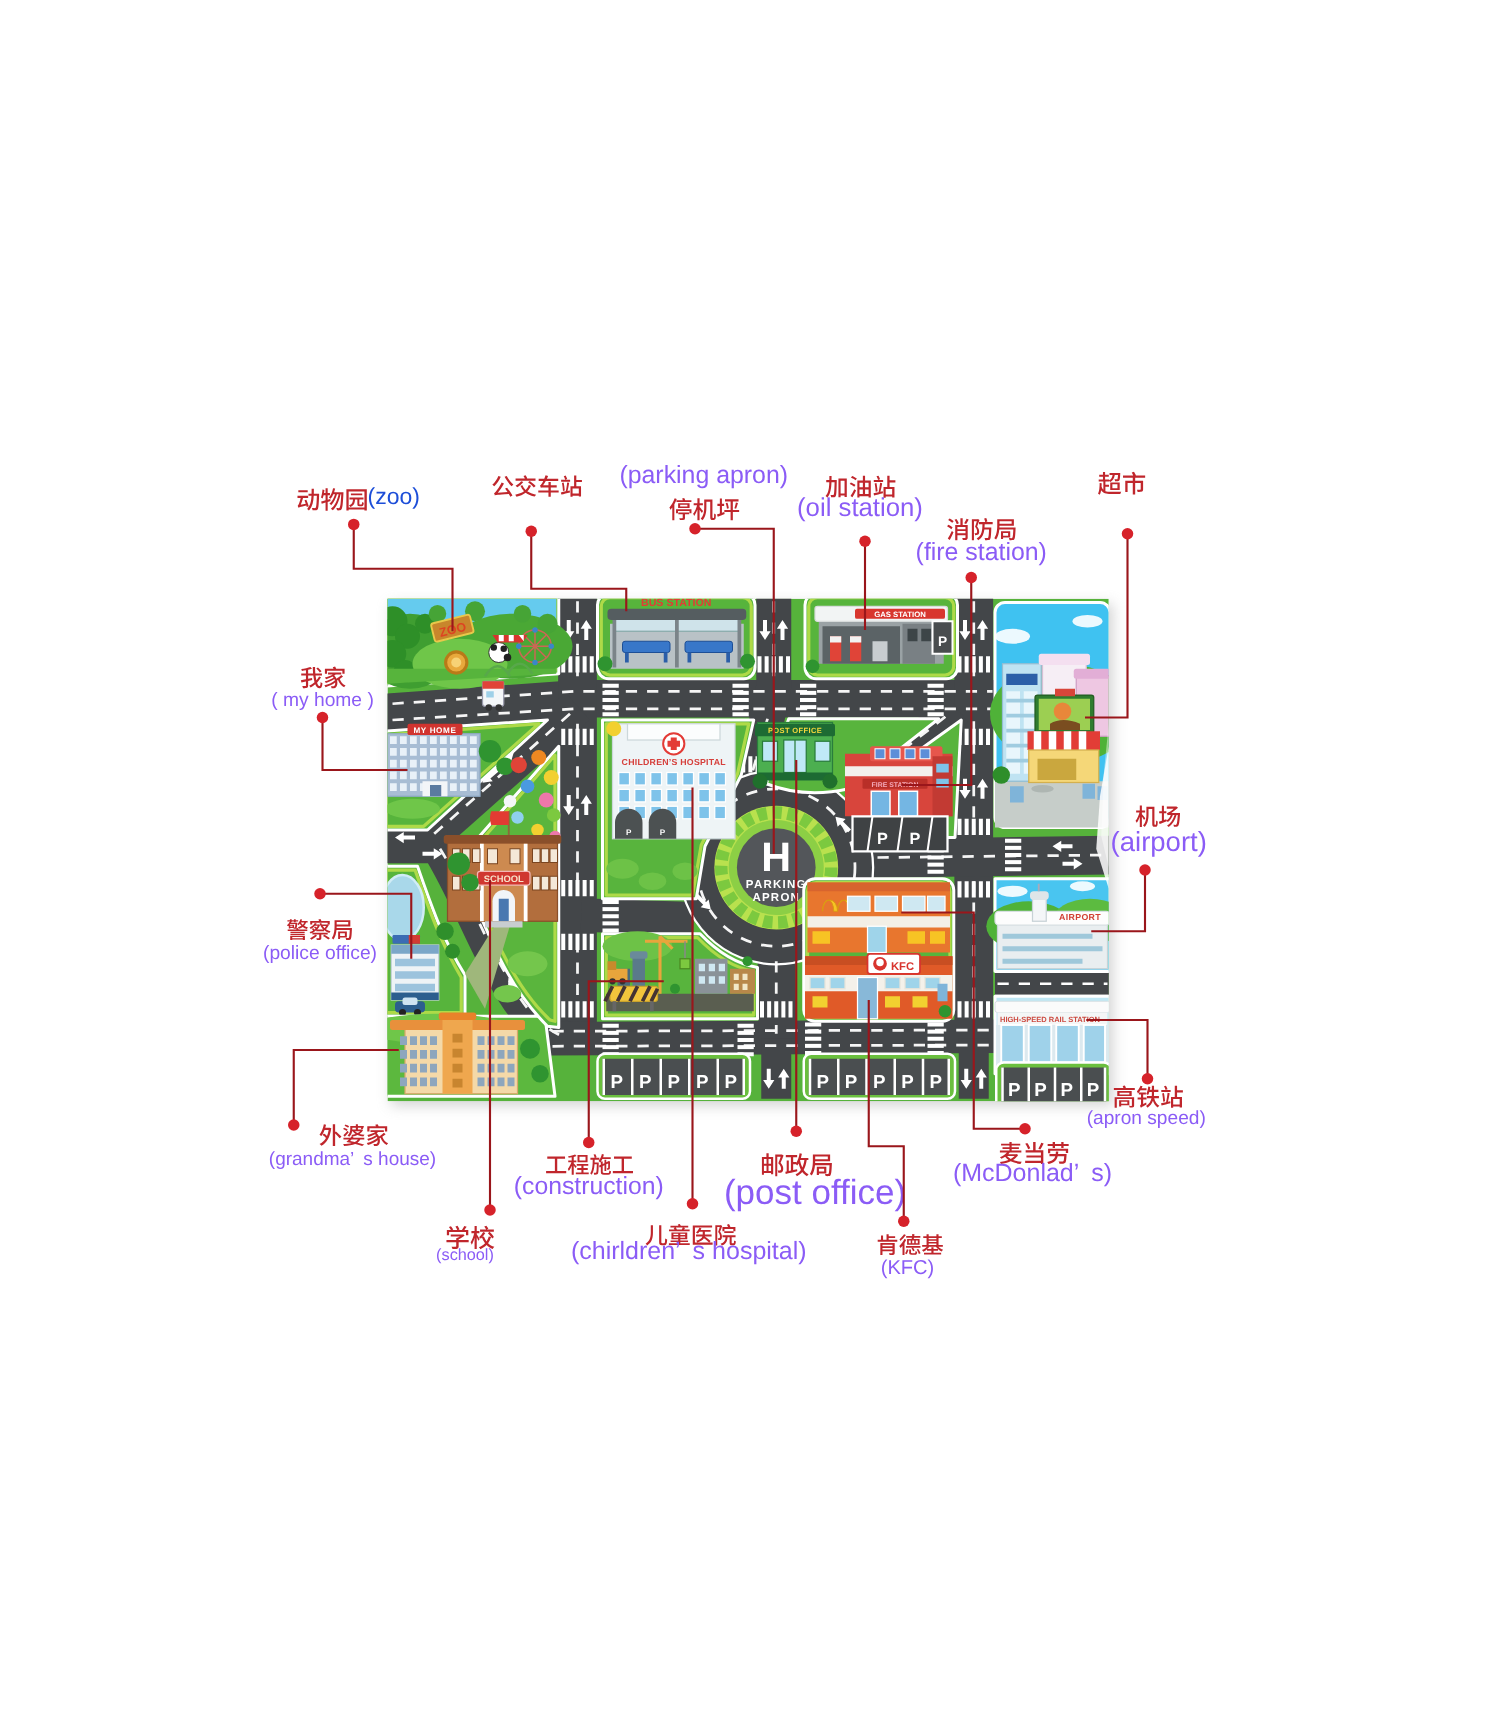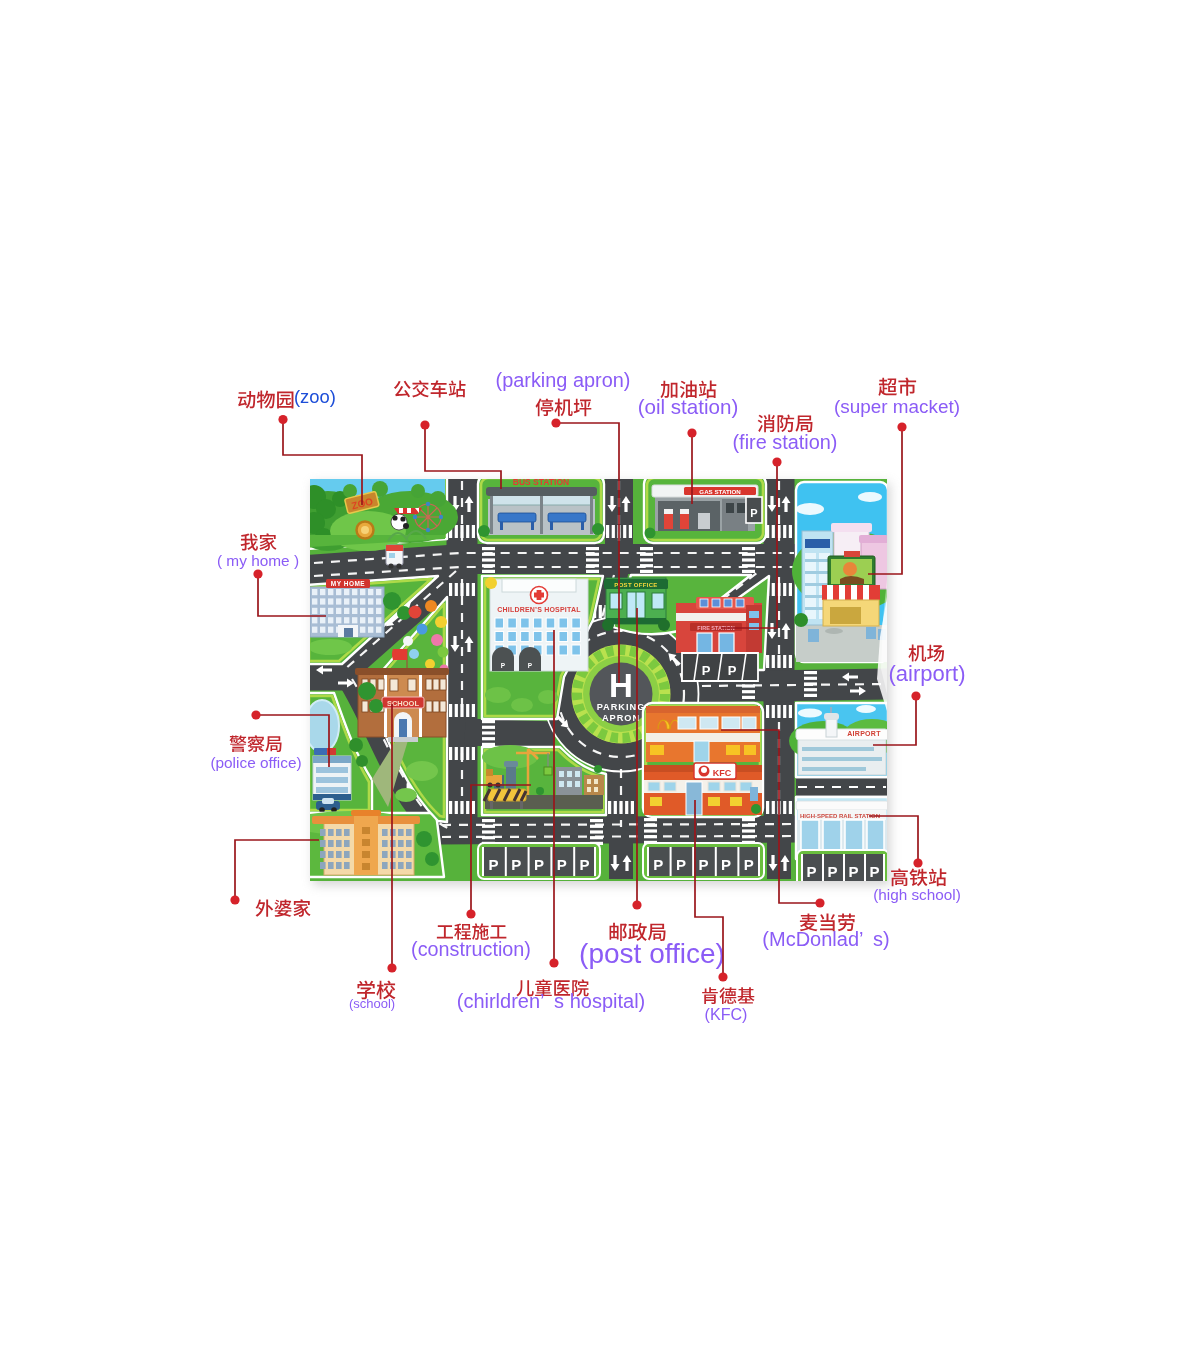--- a/index.html
+++ b/index.html
@@ -974,21 +974,20 @@
       </g>
     </svg>
 <div class="lt" style="left:585.0px;top:431.1px;font-size:19.9px">(fire station)</div>
 
 <svg style="position:absolute;left:877.5px;top:374.3px" width="39.0" height="25.4">
       <g fill="#c0262c" transform="translate(0 20.09) scale(0.01950 -0.01950)">
         <path transform="translate(0 0)" d="M611 341H817V183H611ZM522 418V106H911V418ZM88 392C86 218 77 58 22 -42C43 -51 83 -73 98 -85C123 -35 140 26 151 95C227 -30 347 -59 549 -59H937C943 -30 960 13 975 35C900 31 610 31 548 32C456 32 382 38 324 60V244H471V327H324V455H482V472C499 459 518 443 528 433C628 494 687 585 709 724H841C834 612 827 567 815 553C808 545 799 543 785 544C770 544 735 544 696 547C709 526 718 491 720 467C764 465 807 465 830 468C857 471 876 478 893 497C916 524 925 595 933 770C934 781 934 804 934 804H493V724H619C603 623 561 551 482 504V539H311V649H463V732H311V844H224V732H70V649H224V539H49V455H240V114C209 145 185 188 167 245C169 291 171 338 172 386Z"></path>
         <path transform="translate(1000 0)" d="M405 825C426 788 449 740 465 702H47V610H447V484H139V27H234V392H447V-81H546V392H773V138C773 125 768 121 751 120C734 119 675 119 614 122C627 96 642 57 646 29C729 29 785 30 824 45C860 60 871 87 871 137V484H546V610H955V702H576C561 742 526 806 498 853Z"></path>
       </g>
     </svg>
-<div class="lt" style="left:697.0px;top:395.8px;font-size:18.9px">(super macket)</div>
 
 <svg style="position:absolute;left:239.5px;top:530.0px" width="37.0" height="24.1">
       <g fill="#c0262c" transform="translate(0 19.05) scale(0.01850 -0.01850)">
         <path transform="translate(0 0)" d="M704 768C761 718 827 646 855 599L932 653C900 700 832 769 776 817ZM824 423C793 366 754 311 709 260C694 321 682 389 672 464H949V553H663C655 643 651 738 652 836H553C554 740 558 644 566 553H352V712C412 724 469 739 519 755L453 835C355 800 195 766 54 746C66 725 78 690 82 667C138 674 198 683 257 693V553H53V464H257V305C173 289 96 275 36 265L62 169L257 211V32C257 16 251 11 233 10C215 9 156 9 96 11C109 -15 126 -58 130 -84C212 -85 269 -82 304 -66C340 -51 352 -24 352 32V232L528 271L521 357L352 324V464H575C587 360 605 263 628 181C558 119 478 66 396 27C419 6 446 -26 460 -49C530 -12 598 34 660 87C705 -21 764 -88 841 -88C923 -88 955 -41 971 130C946 140 913 161 892 183C887 59 875 9 850 9C809 9 770 65 738 159C805 227 863 305 908 388Z"></path>
         <path transform="translate(1000 0)" d="M417 824C428 805 439 781 448 759H77V543H170V673H832V543H928V759H563C551 789 533 824 516 853ZM784 485C731 434 650 372 577 323C555 373 523 421 480 463C503 479 525 496 545 513H785V595H213V513H418C324 455 195 410 75 383C90 365 115 327 125 308C219 335 321 373 409 421C424 406 438 390 449 373C361 312 195 244 70 215C87 195 107 163 117 141C234 178 386 246 486 311C495 293 502 274 507 255C407 168 212 77 54 41C72 20 93 -15 103 -38C242 4 408 83 523 167C528 100 512 45 488 25C472 6 453 3 428 3C406 3 373 5 337 8C353 -18 362 -55 363 -81C393 -82 424 -83 446 -83C495 -82 524 -74 557 -42C611 0 635 120 603 246L644 270C696 129 785 17 909 -41C922 -17 950 18 971 36C850 84 761 192 718 318C768 352 818 389 861 423Z"></path>
       </g>
     </svg>
 <div class="lt" style="left:58.0px;top:551.5px;font-size:15.4px">( my home )</div>
 
 <svg style="position:absolute;left:229.0px;top:732.3px" width="54.0" height="23.4">
@@ -1000,20 +999,21 @@
     </svg>
 <div class="lt" style="left:56.0px;top:753.5px;font-size:15.4px">(police office)</div>
 
 <svg style="position:absolute;left:254.9px;top:895.8px" width="56.1" height="24.3">
       <g fill="#c0262c" transform="translate(0 19.26) scale(0.01870 -0.01870)">
         <path transform="translate(0 0)" d="M218 845C184 671 122 505 32 402C54 388 95 359 112 342C166 411 212 502 249 605H423C407 508 383 424 352 350C312 384 261 420 220 448L162 384C210 349 269 304 310 265C241 145 147 60 32 4C57 -12 96 -51 111 -75C331 41 484 279 536 678L468 698L450 694H278C291 738 302 782 312 828ZM601 844V-84H701V450C772 384 852 303 892 249L972 314C920 377 814 474 735 542L701 516V844Z"></path>
         <path transform="translate(1000 0)" d="M41 642C94 619 160 583 193 559L236 620C201 644 134 677 83 697ZM104 780C155 758 221 724 255 702L298 764C263 786 195 817 146 836ZM54 374 113 314C168 373 230 446 282 511L232 568C173 496 103 420 54 374ZM182 86C260 72 336 57 409 41C311 16 190 3 47 -2C61 -24 75 -55 81 -81C279 -69 436 -44 556 6C676 -24 780 -56 855 -85L950 -22C872 5 770 34 657 61C708 97 749 141 780 195H947V271H464L489 306L439 323C517 337 593 358 660 388C733 355 817 332 910 319C921 342 943 376 961 394C883 402 811 416 747 436C810 478 861 532 894 601L843 624L828 621H676V696H824C816 679 808 662 801 649L879 632C898 665 922 715 939 758L876 773L861 770H676V844H587V770H348V657C348 569 332 454 231 369C251 359 289 331 304 315C380 380 414 469 428 552H456C488 506 529 467 578 434C522 414 460 400 397 392C411 375 428 345 435 324L405 334C391 314 376 292 359 271H56V195H293C256 155 217 117 182 86ZM436 696H587V621H435L436 655ZM547 552H772C743 520 706 493 663 470C616 493 577 520 547 552ZM674 195C641 151 597 116 542 88C476 103 408 117 340 129C361 149 382 171 403 195Z"></path>
         <path transform="translate(2000 0)" d="M417 824C428 805 439 781 448 759H77V543H170V673H832V543H928V759H563C551 789 533 824 516 853ZM784 485C731 434 650 372 577 323C555 373 523 421 480 463C503 479 525 496 545 513H785V595H213V513H418C324 455 195 410 75 383C90 365 115 327 125 308C219 335 321 373 409 421C424 406 438 390 449 373C361 312 195 244 70 215C87 195 107 163 117 141C234 178 386 246 486 311C495 293 502 274 507 255C407 168 212 77 54 41C72 20 93 -15 103 -38C242 4 408 83 523 167C528 100 512 45 488 25C472 6 453 3 428 3C406 3 373 5 337 8C353 -18 362 -55 363 -81C393 -82 424 -83 446 -83C495 -82 524 -74 557 -42C611 0 635 120 603 246L644 270C696 129 785 17 909 -41C922 -17 950 18 971 36C850 84 761 192 718 318C768 352 818 389 861 423Z"></path>
       </g>
     </svg>
+<div class="lt" style="left:82.0px;top:918.6px;font-size:15.2px">(grandma’  s house)</div>
 
 <svg style="position:absolute;left:436.4px;top:920.4px" width="71.2" height="23.1">
       <g fill="#c0262c" transform="translate(0 18.33) scale(0.01780 -0.01780)">
         <path transform="translate(0 0)" d="M49 84V-11H954V84H550V637H901V735H102V637H444V84Z"></path>
         <path transform="translate(1000 0)" d="M549 724H821V559H549ZM461 804V479H913V804ZM449 217V136H636V24H384V-60H966V24H730V136H921V217H730V321H944V403H426V321H636V217ZM352 832C277 797 149 768 37 750C48 730 60 698 64 677C107 683 154 690 200 699V563H45V474H187C149 367 86 246 25 178C40 155 62 116 71 90C117 147 162 233 200 324V-83H292V333C322 292 355 244 370 217L425 291C405 315 319 404 292 427V474H410V563H292V720C337 731 380 744 417 759Z"></path>
         <path transform="translate(2000 0)" d="M426 323 459 246 509 269V47C509 -54 538 -81 648 -81C672 -81 816 -81 841 -81C933 -81 958 -45 969 78C945 83 910 97 891 111C885 17 878 0 835 0C803 0 680 0 655 0C602 0 594 7 594 47V309L673 346V91H753V384L841 425C841 315 840 242 838 229C835 215 830 213 819 213C811 213 791 212 775 214C784 195 791 164 793 142C818 142 850 143 872 151C899 159 914 178 917 212C920 241 921 357 922 500L925 513L866 535L851 524L845 519L753 476V591H673V439L594 402V516H515C538 548 558 584 577 623H955V709H613C626 747 638 786 648 826L557 845C529 724 478 607 407 534C428 519 463 485 478 469C489 481 499 494 509 507V362ZM182 823C201 781 222 725 231 686H41V597H145C141 356 131 119 29 -19C53 -34 82 -62 98 -84C182 31 214 199 226 386H329C323 130 316 39 301 17C293 6 285 3 271 3C256 3 224 4 187 7C200 -16 209 -52 210 -77C252 -79 292 -79 315 -75C342 -71 360 -64 377 -39C403 -4 408 110 415 434C416 446 416 473 416 473H231L234 597H442V686H256L320 705C310 743 287 800 265 844Z"></path>
         <path transform="translate(3000 0)" d="M49 84V-11H954V84H550V637H901V735H102V637H444V84Z"></path>
       </g>
     </svg>
 <div class="lt" style="left:271.0px;top:938.1px;font-size:19.8px">(construction)</div>
@@ -1063,21 +1063,21 @@
     </svg>
 <div class="lt" style="left:626.0px;top:928.0px;font-size:20.0px">(McDonlad’  s)</div>
 
 <svg style="position:absolute;left:889.5px;top:864.6px" width="57.0" height="24.7">
       <g fill="#c0262c" transform="translate(0 19.57) scale(0.01900 -0.01900)">
         <path transform="translate(0 0)" d="M295 549H709V474H295ZM201 615V408H808V615ZM430 827 458 745H57V664H939V745H565C554 777 539 817 525 849ZM90 359V-84H182V281H816V9C816 -3 811 -7 798 -7C786 -8 735 -8 694 -6C705 -26 718 -55 723 -76C790 -77 837 -76 868 -65C901 -53 911 -35 911 9V359ZM278 231V-29H367V18H709V231ZM367 164H625V85H367Z"></path>
         <path transform="translate(1000 0)" d="M179 842C146 751 89 663 25 606C41 585 64 535 71 515C110 551 147 598 179 649H431V738H229C242 764 253 791 263 817ZM57 351V266H200V82C200 39 172 13 151 1C168 -19 189 -60 196 -83C214 -65 245 -47 434 53C428 73 421 110 418 135L291 72V266H433V351H291V470H406V555H110V470H200V351ZM657 837V669H573C581 708 588 749 594 790L506 804C492 686 465 568 419 492C441 482 479 459 497 446C518 484 536 530 551 582H657V530C657 491 656 449 653 405H449V315H640C615 196 554 75 409 -14C432 -30 464 -63 477 -82C598 -1 665 100 703 206C747 80 812 -21 907 -80C922 -55 951 -19 973 -1C864 57 793 175 756 315H955V405H744C748 448 749 490 749 530V582H931V669H749V837Z"></path>
         <path transform="translate(2000 0)" d="M54 661V574H448V661ZM91 519C112 409 131 266 135 171L213 186C207 282 188 422 165 533ZM169 815C195 768 222 704 233 663L319 692C307 733 278 793 250 839ZM319 543C307 424 282 254 257 151C177 132 101 116 44 105L65 12C170 37 311 71 442 104L432 192L335 169C361 270 388 413 407 528ZM463 369V-83H555V-36H828V-79H925V369H719V557H964V647H719V845H622V369ZM555 53V281H828V53Z"></path>
       </g>
     </svg>
-<div class="lt" style="left:717.0px;top:885.5px;font-size:15.3px">(high school)</div>
+<div class="lt" style="left:717.0px;top:885.5px;font-size:15.3px">(apron speed)</div>
 
 <svg style="position:absolute;left:907.5px;top:641.0px" width="37.0" height="24.1">
       <g fill="#c0262c" transform="translate(0 19.05) scale(0.01850 -0.01850)">
         <path transform="translate(0 0)" d="M493 787V465C493 312 481 114 346 -23C368 -35 404 -66 419 -83C564 63 585 296 585 464V697H746V73C746 -14 753 -34 771 -51C786 -67 812 -74 834 -74C847 -74 871 -74 886 -74C908 -74 928 -69 944 -58C959 -47 968 -29 974 0C978 27 982 100 983 155C960 163 932 178 913 195C913 130 911 80 909 57C908 35 905 26 901 20C897 15 890 13 883 13C876 13 866 13 860 13C854 13 849 15 845 19C841 24 840 41 840 71V787ZM207 844V633H49V543H195C160 412 93 265 24 184C40 161 62 122 72 96C122 160 170 259 207 364V-83H298V360C333 312 373 255 391 222L447 299C425 325 333 432 298 467V543H438V633H298V844Z"></path>
         <path transform="translate(1000 0)" d="M415 423C424 432 460 437 504 437H548C511 337 447 252 364 196L352 252L251 215V513H357V602H251V832H162V602H46V513H162V183C113 166 68 150 32 139L63 42C151 77 265 122 371 165L368 177C388 164 411 146 422 135C515 204 594 309 637 437H710C651 232 544 70 384 -28C405 -40 441 -66 457 -80C617 31 731 206 797 437H849C833 160 813 50 788 23C778 10 768 7 752 8C735 8 698 8 658 12C672 -12 683 -51 684 -77C728 -79 770 -79 796 -75C827 -72 848 -62 869 -35C905 7 925 134 946 482C947 495 948 525 948 525H570C664 586 764 664 862 752L793 806L773 798H375V708H672C593 638 509 581 479 562C440 537 403 516 376 511C389 488 409 443 415 423Z"></path>
       </g>
     </svg>
 <div class="lt" style="left:727.0px;top:661.2px;font-size:22px">(airport)</div>
 
 <svg width="1200" height="1372" viewBox="0 0 1200 1372" style="position:absolute;left:0;top:0;pointer-events:none">

